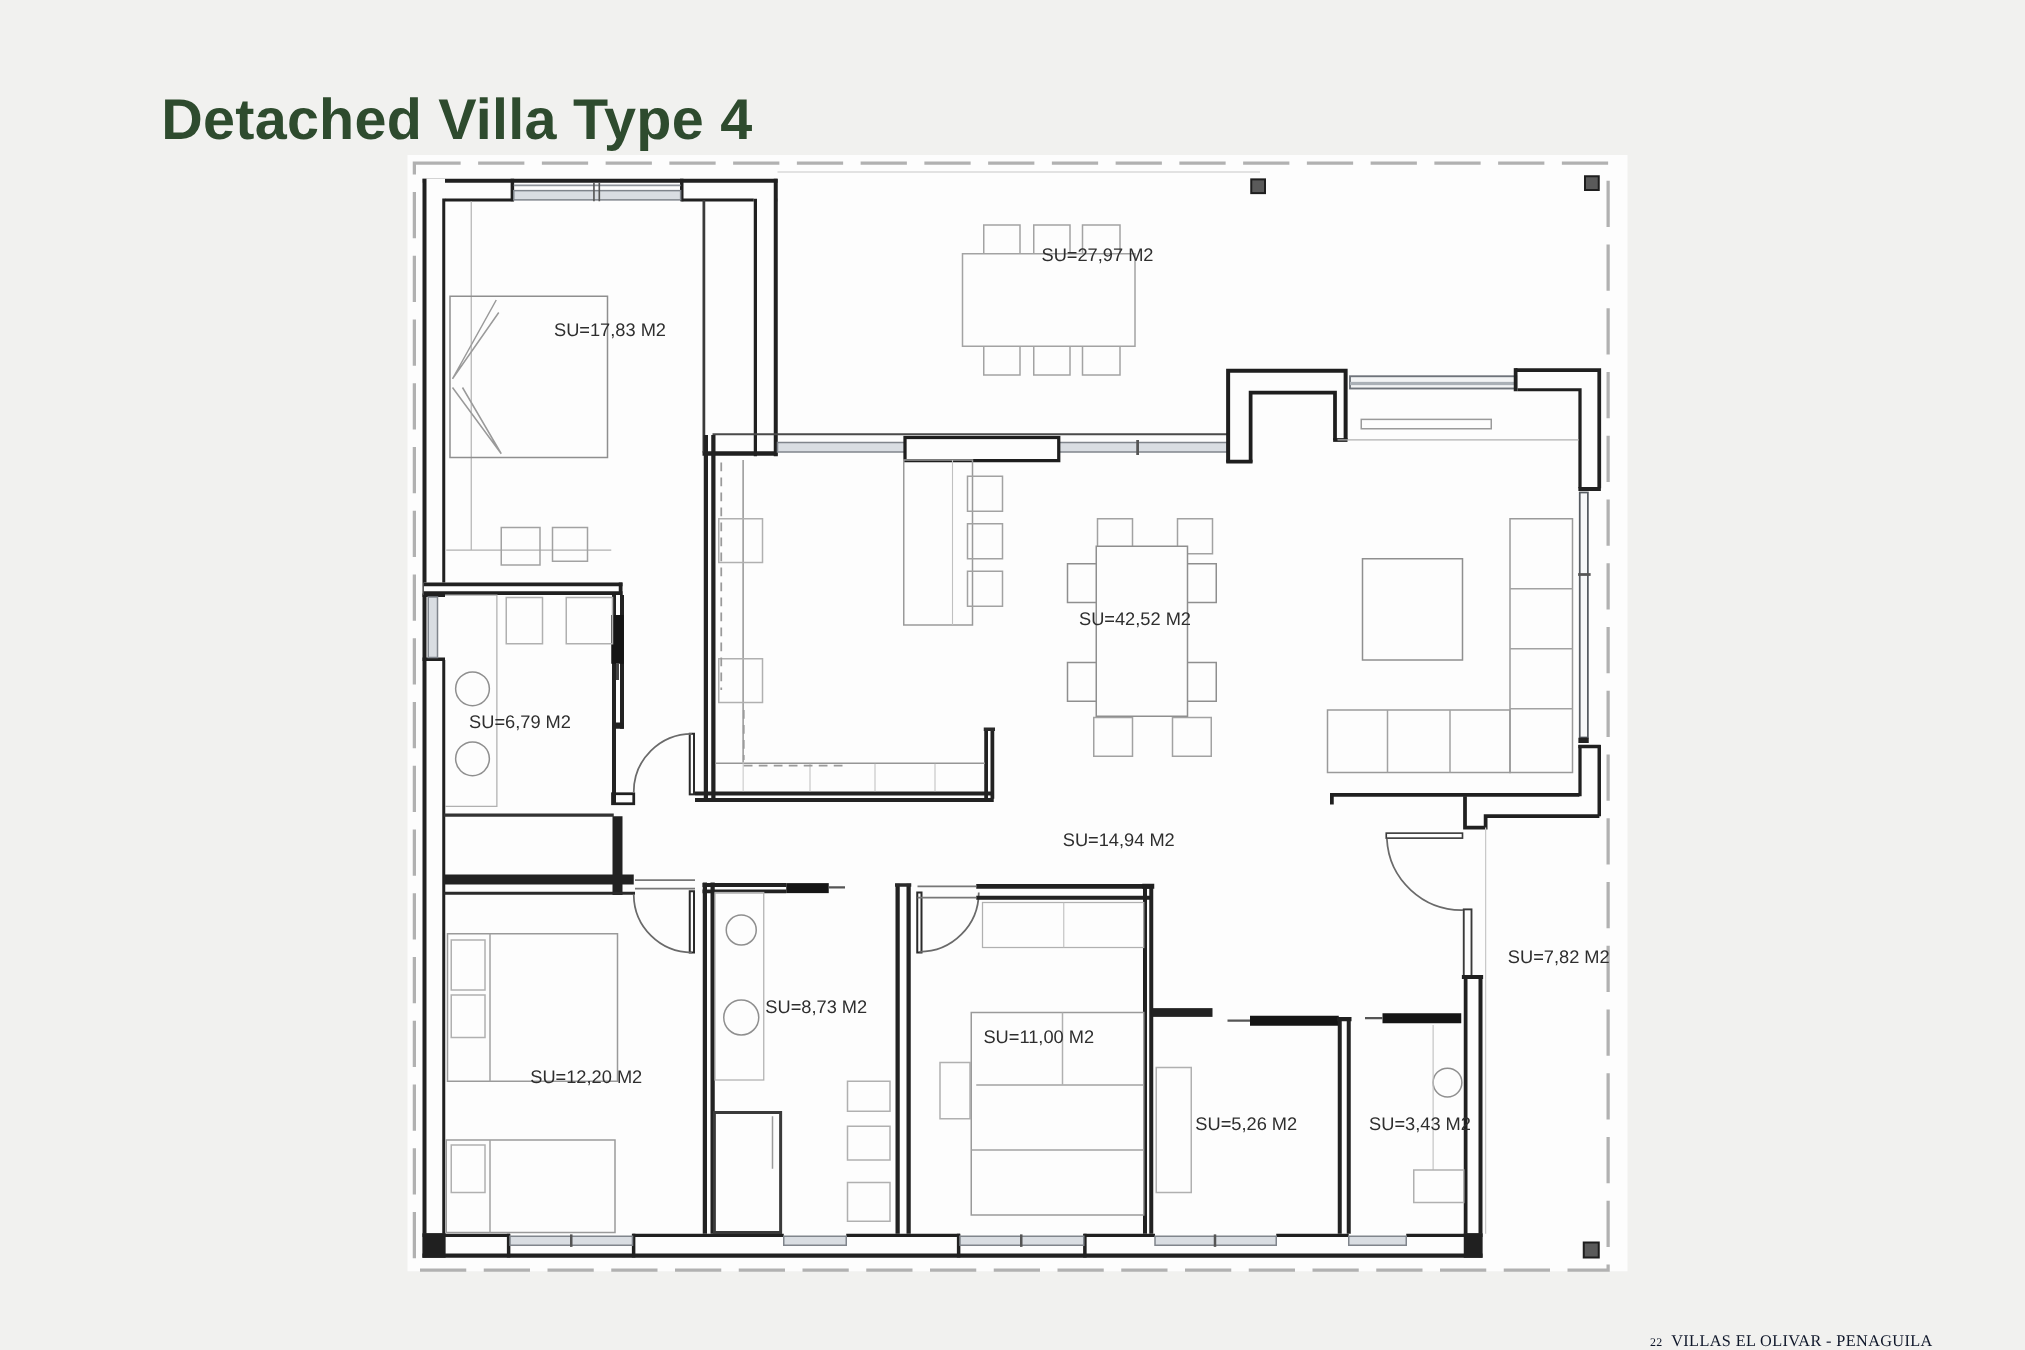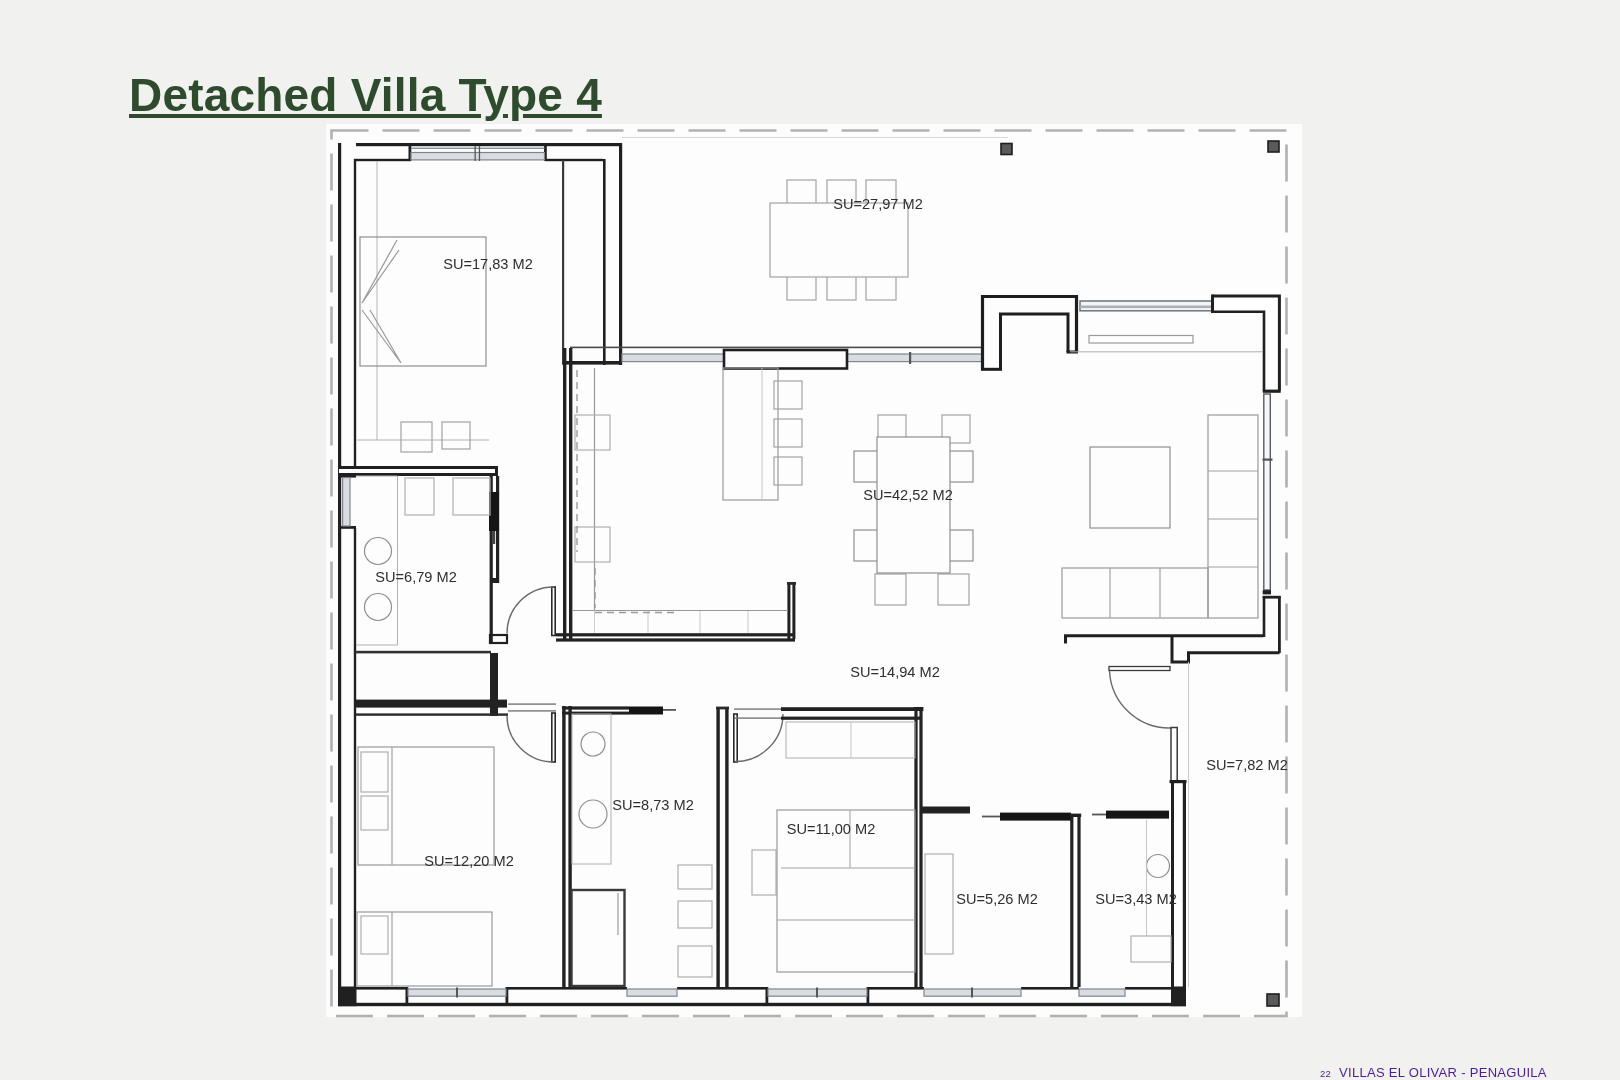--- a/index.html
+++ b/index.html
@@ -1,17 +1,17 @@
 <!DOCTYPE html>
 <html><head>
 <meta charset="utf-8">
 <style>
   html,body{margin:0;padding:0;width:1620px;height:1080px;background:#f1f1ef;overflow:hidden;}
-  .title{position:absolute;left:129px;top:68px;font-family:"Liberation Sans",sans-serif;font-weight:bold;font-size:46px;color:#2e4b2e;letter-spacing:0.2px;text-decoration:underline;}
-  .footer{position:absolute;left:1320px;top:1065px;font-family:Liberation Sans, sans-serif;font-size:13px;color:#4c1d95;letter-spacing:0.3px;}
+  .title{position:absolute;left:129px;top:68px;font-family:"Liberation Sans",sans-serif;font-weight:bold;font-size:46px;color:#2e4b2e;letter-spacing:0.2px;}
+  .footer{position:absolute;left:1320px;top:1065px;font-family:Liberation Serif, serif;font-size:13px;color:#0f172a;letter-spacing:0.3px;}
   svg{position:absolute;left:0;top:0;}
   text{font-family:"Liberation Sans",sans-serif;font-size:14.6px;fill:#2e2e2e;}
 </style>
 </head>
 <body>
 
 <div class="title">Detached Villa Type 4</div>
 <svg width="1620" height="1080" viewBox="0 0 1620 1080">
 
 <rect x="326" y="124" width="976" height="893" fill="#fdfdfd"></rect>

